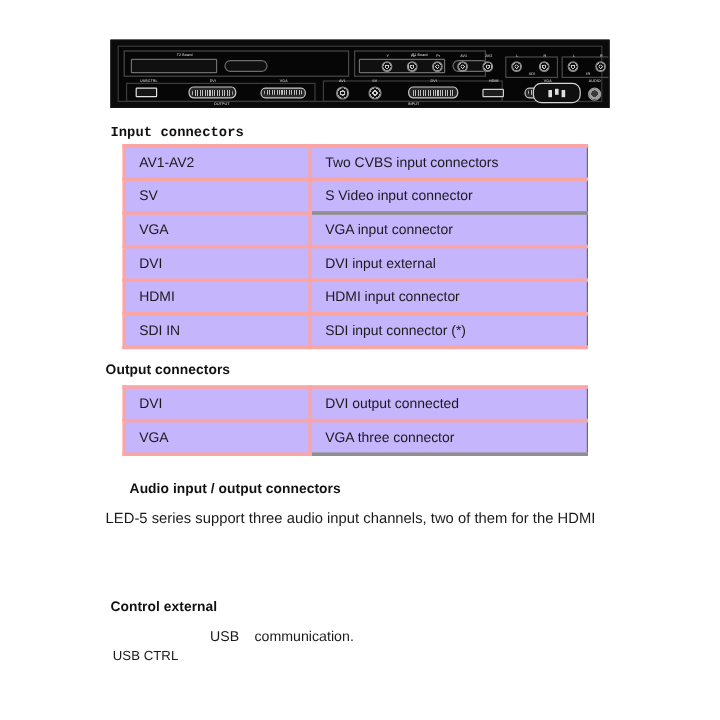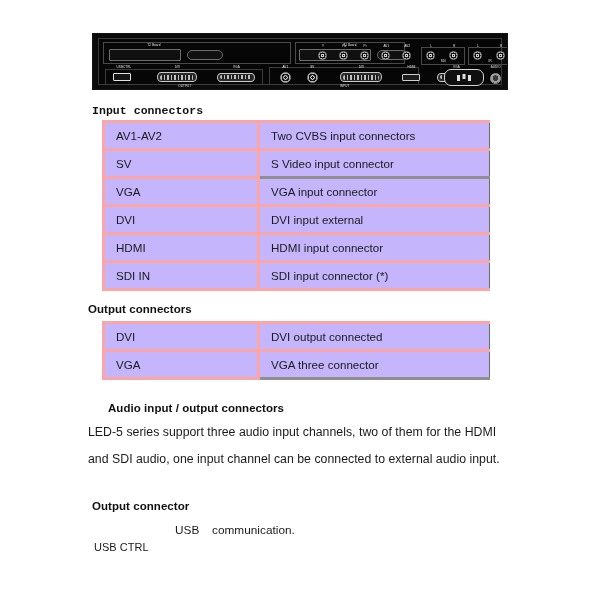--- a/index.html
+++ b/index.html
@@ -307,21 +307,20 @@
       <tr>
         <td class="c1">VGA</td>
         <td class="right-thick gray-b">VGA three connector</td>
       </tr>
     </tbody>
   </table>
 
   <div class="heading" style="left:92px; top:402px;margin-left:16px;">Audio input / output connectors</div>
 
   <div class="para" style="left:88px; top:425px;text-align:center;">LED-5 series support three audio input channels, two of them for the HDMI</div>
-  <div class="para" style="left:88px; top:452px;">and SDI audio, one input channel can be connected to external audio input.</div>
-
-  <div class="heading" style="left:92px; top:500px;">Output connector</div>
+
+  <div class="heading" style="left:92px; top:500px;">Control external</div>
 
   <div class="para" style="left:94px; top:541px; font-size:11px;">USB CTRL</div>
   <div class="para" style="left:175px; top:523px; font-size:11.8px;">USB</div>
   <div class="para" style="left:212px; top:523px; font-size:11.8px;">communication.</div>
 
 </div>
 
 </body></html>

